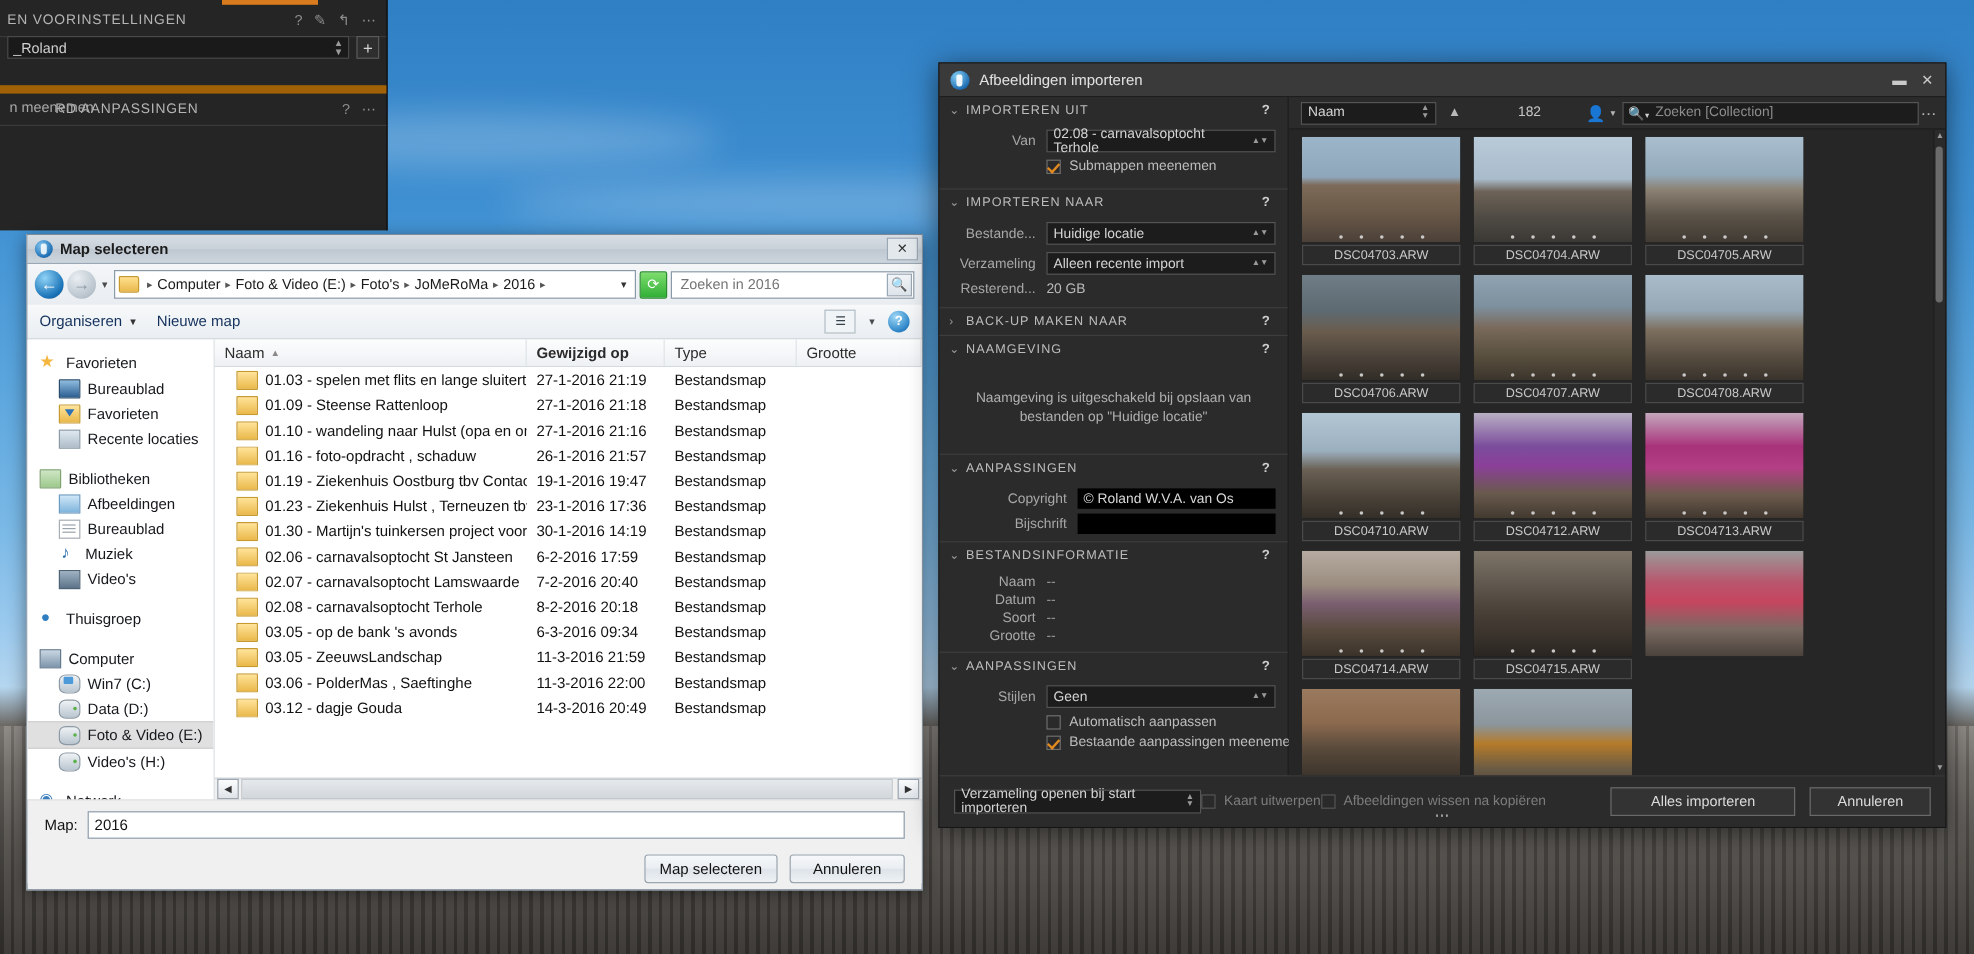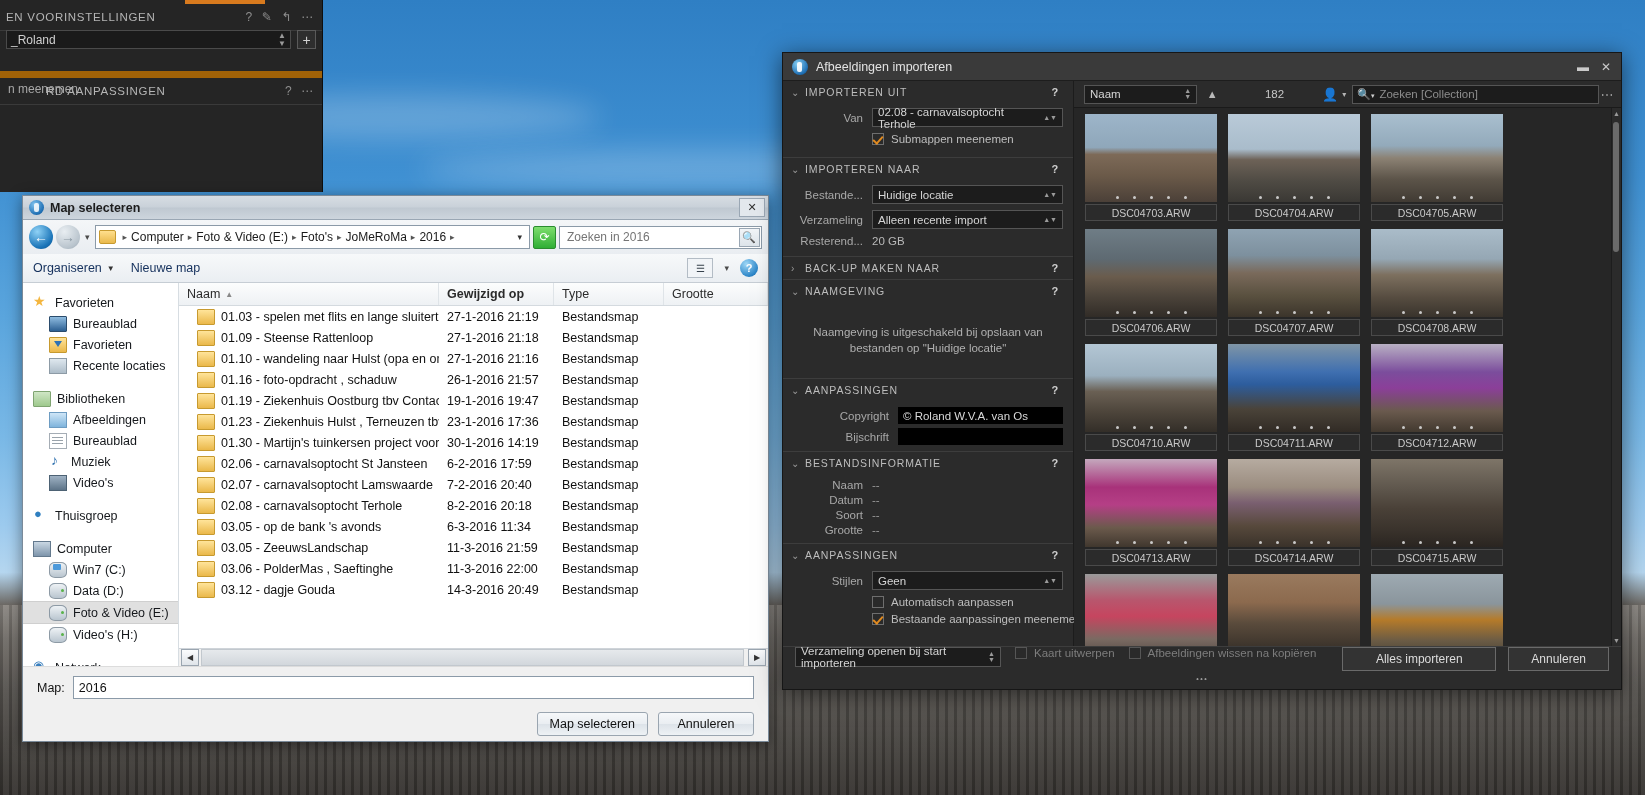--- a/index.html
+++ b/index.html
@@ -288,22 +288,22 @@
     height:17px;margin-top:2px;border:1px solid #4a4a4a;background:#2b2b2b;color:#c9c9c9;
     font-size:10.5px;display:flex;align-items:center;justify-content:center;box-sizing:border-box;
   }
   .gscroll{
     position:absolute;right:0;top:0;bottom:0;width:9px;background:#2b2b2b;border-left:1px solid #1d1d1d;
   }
   .gscroll .thumbbar{position:absolute;left:1px;top:2px;width:6px;height:130px;background:#6a6a6a;border-radius:3px;}
   .gscroll .arrow{position:absolute;left:0;right:0;text-align:center;font-size:7px;color:#9a9a9a;}
 
   .imp-footer{
-    height:42px;background:#2b2b2b;border-top:1px solid #3d3d3d;display:flex;align-items:flex-start;
-    padding:0 12px;gap:14px;
+    height:42px;background:#2b2b2b;border-top:1px solid #3d3d3d;display:flex;align-items:center;
+    padding:0 12px;gap:0;
   }
   .ft-combo{
     width:206px;height:20px;background:#1c1c1c;border:1px solid #555;color:#d5d5d5;font-size:11.5px;
     display:flex;align-items:center;padding:0 5px;box-sizing:border-box;
   }
   .ft-combo .sp{margin-left:auto;font-size:7px;line-height:6px;color:#9a9a9a;text-align:center;}
   .ft-cbx{display:flex;align-items:center;gap:7px;color:#7d7d7d;font-size:11.5px;}
   .ft-cbx .cbx{border-color:#565656;}
   .lrbtn{
     height:24px;padding:0 22px;border:1px solid #6a6a6a;background:#333;color:#dcdcdc;font-size:12px;
@@ -587,21 +587,21 @@
             </div>
             <div class="c-date" style="width:115px">8-2-2016 20:18</div>
             <div class="c-type" style="width:110px">Bestandsmap</div>
             <div class="c-size" style="flex:1"></div>
           </div>
           <div class="frow">
             <div class="c-name" style="width:260px">
               <span class="ic ic-folder"></span>
               <span>03.05 - op de bank 's avonds</span>
             </div>
-            <div class="c-date" style="width:115px">6-3-2016 11:34</div>
+            <div class="c-date" style="width:115px">6-3-2016 09:34</div>
             <div class="c-type" style="width:110px">Bestandsmap</div>
             <div class="c-size" style="flex:1"></div>
           </div>
           <div class="frow">
             <div class="c-name" style="width:260px">
               <span class="ic ic-folder"></span>
               <span>03.05 - ZeeuwsLandschap</span>
             </div>
             <div class="c-date" style="width:115px">11-3-2016 21:59</div>
             <div class="c-type" style="width:110px">Bestandsmap</div>
@@ -889,33 +889,20 @@
                   <i></i>
                   <i></i>
                   <i></i>
                   <i></i>
                 </div>
               </div>
               <div class="cap">DSC04710.ARW</div>
             </div>
             <div class="cell">
               <div class="thumb">
-                <div class="ph" style="background:linear-gradient(180deg,#7f95a6 0%,#3f6fb0 32%,#2d5d9d 46%,#4a4339 74%,#312b25 100%)"></div>
-                <div class="dots">
-                  <i></i>
-                  <i></i>
-                  <i></i>
-                  <i></i>
-                  <i></i>
-                </div>
-              </div>
-              <div class="cap">DSC04711.ARW</div>
-            </div>
-            <div class="cell">
-              <div class="thumb">
                 <div class="ph" style="background:linear-gradient(180deg,#b9b0c4 0%,#7b4d9c 32%,#8b3f99 50%,#6a5a4e 76%,#42392f 100%)"></div>
                 <div class="dots">
                   <i></i>
                   <i></i>
                   <i></i>
                   <i></i>
                   <i></i>
                 </div>
               </div>
               <div class="cap">DSC04712.ARW</div>

